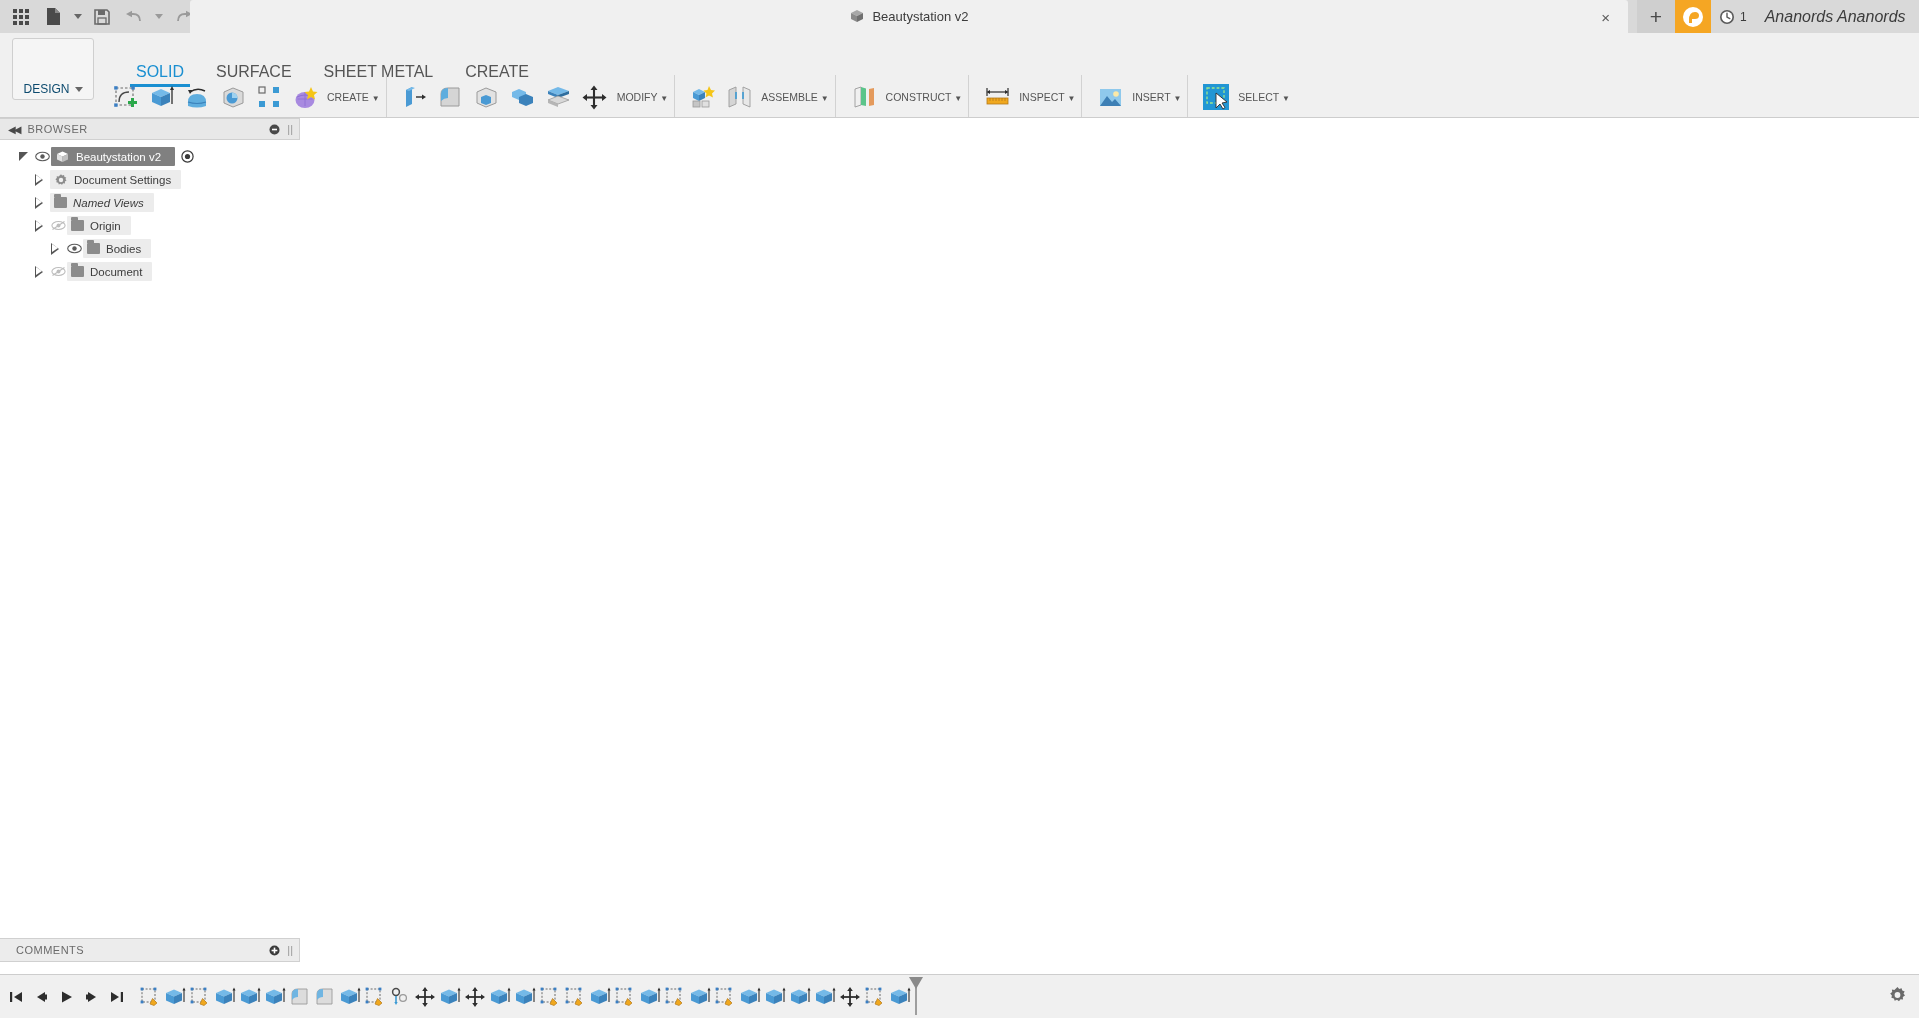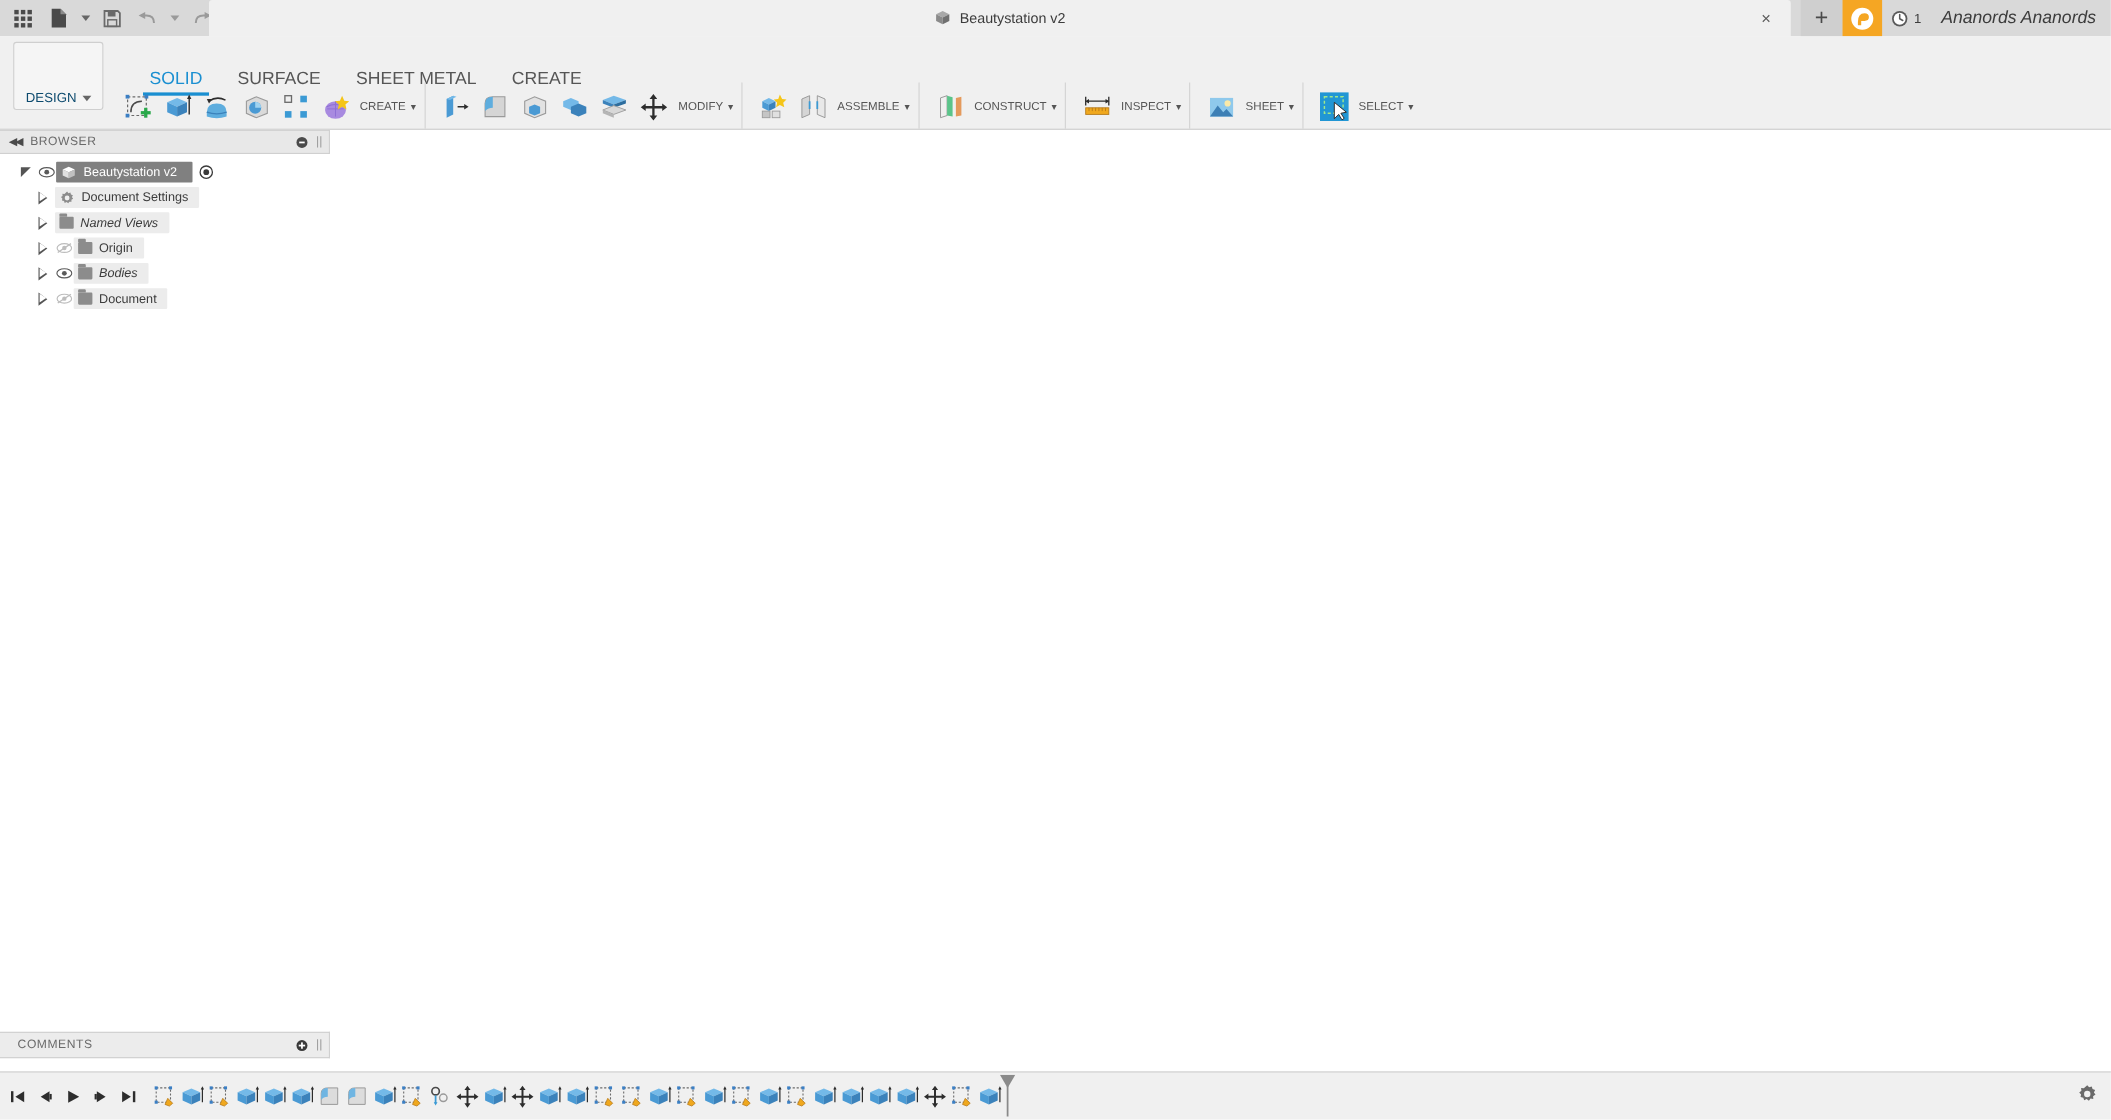--- a/index.html
+++ b/index.html
@@ -847,21 +847,21 @@
         <div class="icons">
           <div class="ricon">
             <svg width="27" height="27" viewBox="0 0 27 27">
               <rect x="3" y="5" width="21" height="17" fill="#8fc9ec"></rect>
               <circle cx="19" cy="10" r="2.8" fill="#fbe9a8"></circle>
               <polygon points="3,22 10,12 15,18 18,15 24,22" fill="#3d7fb5"></polygon>
             </svg>
           </div>
         </div>
         <div class="glabel">
-          <span>SHEET</span> <span style="font-size:8px">▼</span>
+          <span>INSERT</span> <span style="font-size:8px">▼</span>
         </div>
       </div>
 
       <div class="gsep"></div>
 
       <div class="ribgroup">
         <div class="icons">
           <div class="ricon">
             <svg width="30" height="30" viewBox="0 0 30 30">
               <rect x="2" y="2" width="26" height="26" fill="#2196d4"></rect>
@@ -953,21 +953,21 @@
               <circle cx="7.5" cy="5.5" r="2" fill="#bdbdbd"></circle>
               <line x1="1.5" y1="9.5" x2="13.5" y2="1.5" stroke="#bdbdbd" stroke-width="1.2"></line>
             </svg>
         </span>
         <span class="rowlabel-box">
           <span class="folder"></span>
           <span>Origin</span>
         </span>
       </div>
 
-      <div class="trow" style="padding-left:28px;font-style:italic;">
+      <div class="trow" style="padding-left:44px;">
         <span class="tw">
             <span class="tri-outline"></span>
           </span>
         <span class="eye">
           <svg width="15" height="11" viewBox="0 0 15 11">
               <ellipse cx="7.5" cy="5.5" rx="6.8" ry="4.2" fill="none" stroke="#5a5a5a" stroke-width="1.1"></ellipse>
               <circle cx="7.5" cy="5.5" r="2.2" fill="#5a5a5a"></circle>
             </svg>
         </span>
         <span class="rowlabel-box">

